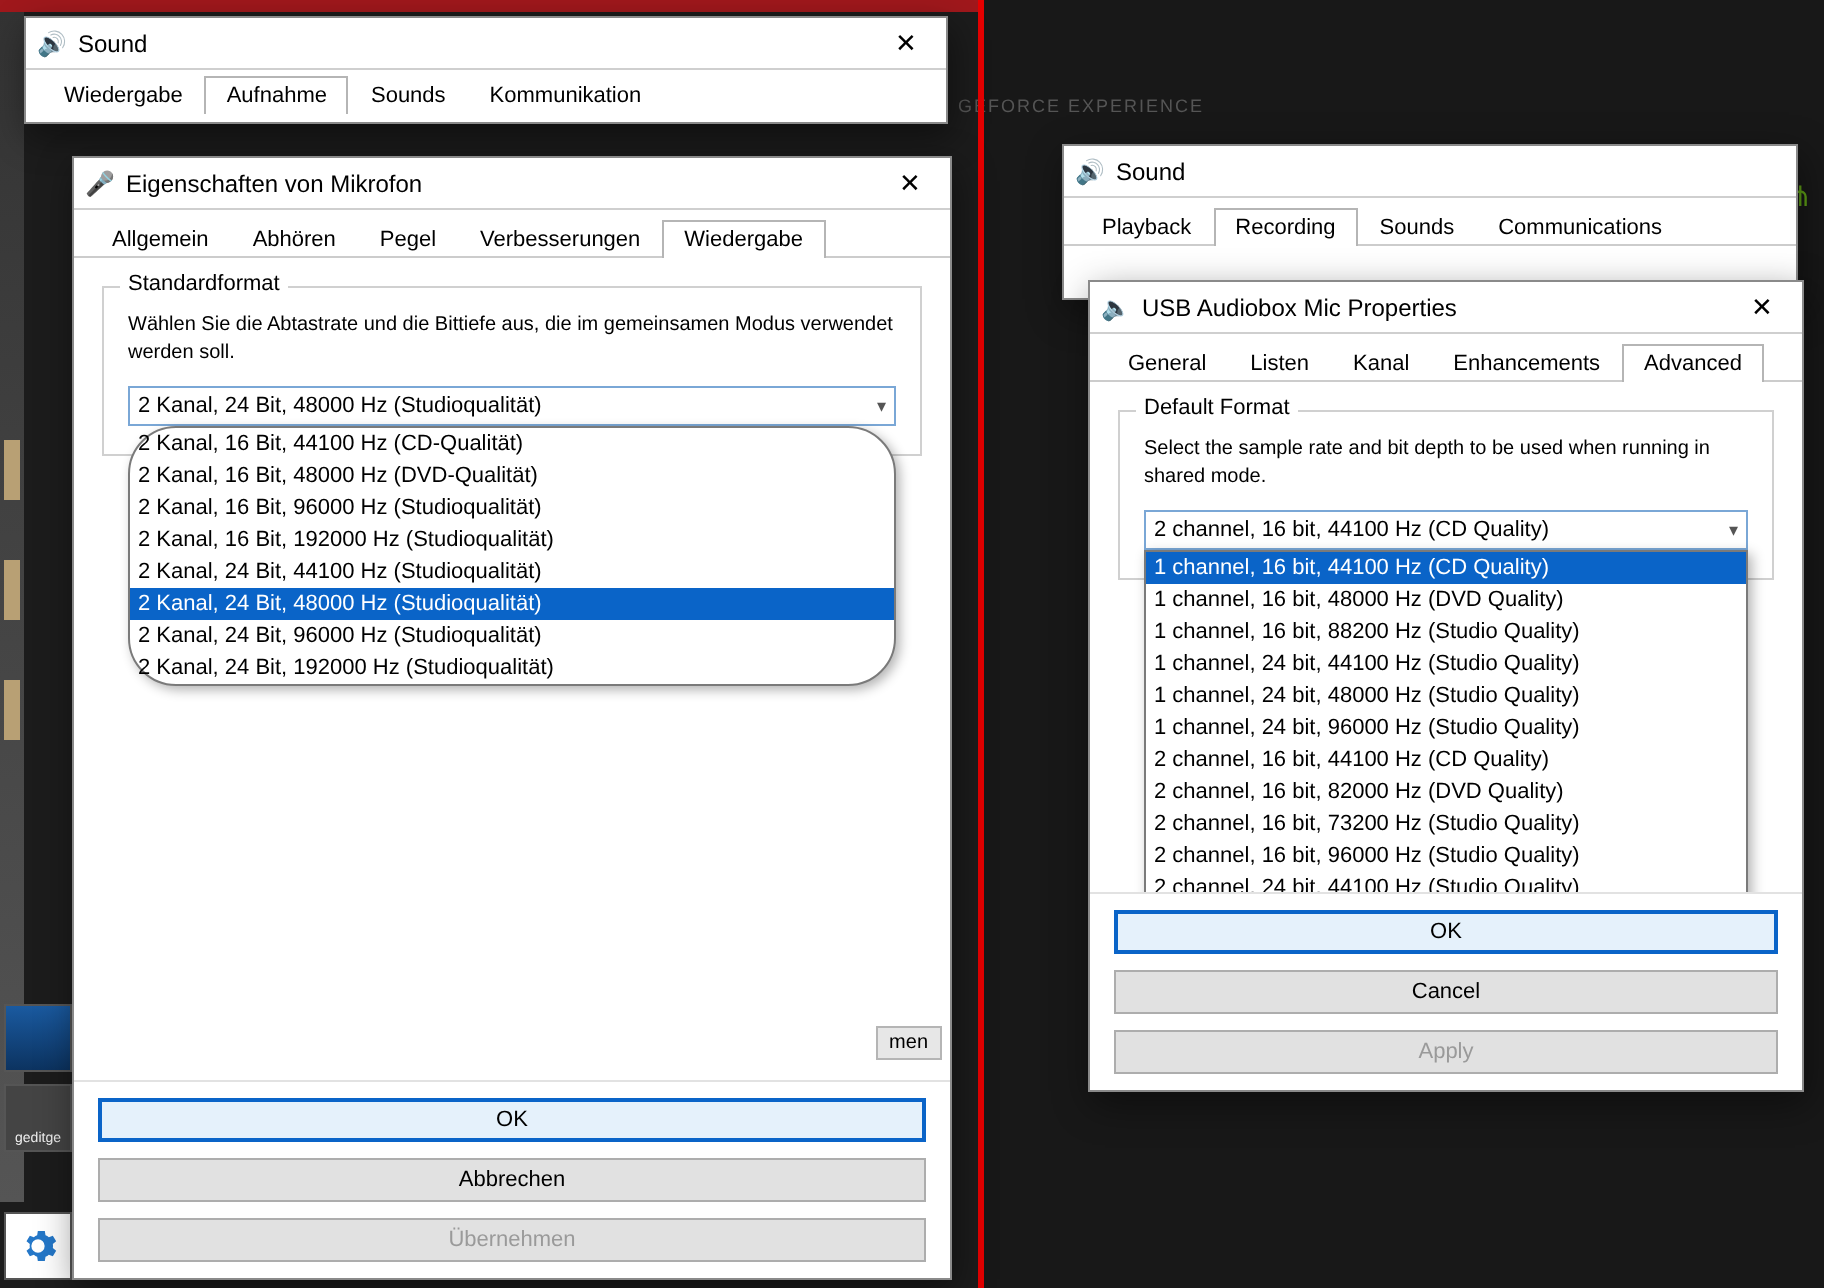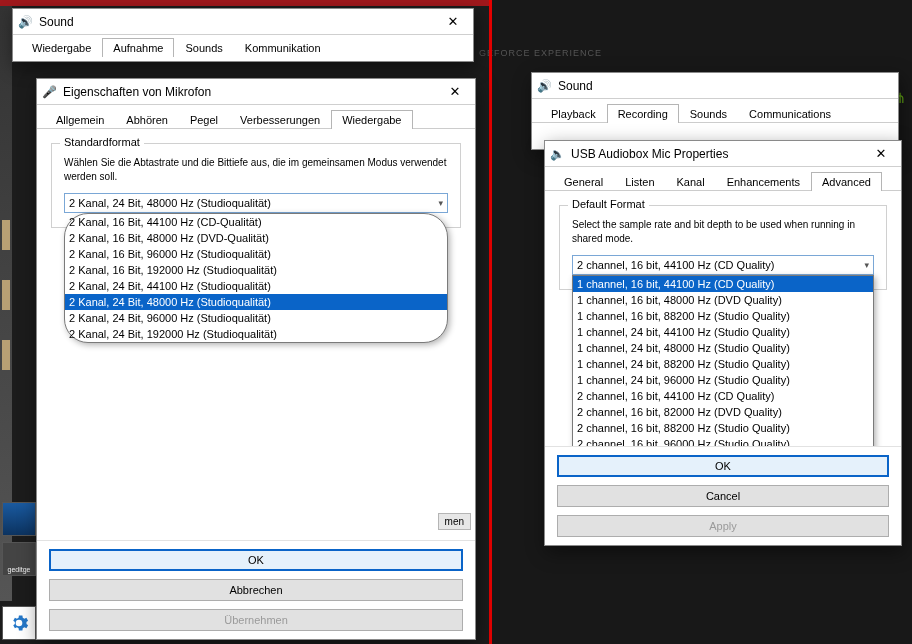--- a/index.html
+++ b/index.html
@@ -248,25 +248,24 @@
         <div class="combo">
           <span>2 channel, 16 bit, 44100 Hz (CD Quality)</span>
           <span class="chev">▾</span>
         </div>
         <div class="dropdown">
             <div class="opt sel">1 channel, 16 bit, 44100 Hz (CD Quality)</div>
             <div class="opt">1 channel, 16 bit, 48000 Hz (DVD Quality)</div>
             <div class="opt">1 channel, 16 bit, 88200 Hz (Studio Quality)</div>
             <div class="opt">1 channel, 24 bit, 44100 Hz (Studio Quality)</div>
             <div class="opt">1 channel, 24 bit, 48000 Hz (Studio Quality)</div>
-            <div class="opt">1 channel, 24 bit, 88200 Hz (Studio Quality)</div>
             <div class="opt">1 channel, 24 bit, 96000 Hz (Studio Quality)</div>
             <div class="opt">2 channel, 16 bit, 44100 Hz (CD Quality)</div>
             <div class="opt">2 channel, 16 bit, 82000 Hz (DVD Quality)</div>
-            <div class="opt">2 channel, 16 bit, 88200 Hz (Studio Quality)</div>
+            <div class="opt">2 channel, 16 bit, 73200 Hz (Studio Quality)</div>
             <div class="opt">2 channel, 16 bit, 96000 Hz (Studio Quality)</div>
             <div class="opt">2 channel, 24 bit, 44100 Hz (Studio Quality)</div>
             <div class="opt">2 channel, 24 bit, 48000 Hz (Studio Quality)</div>
             <div class="opt">2 channel, 24 bit, 88200 Hz (Studio Quality)</div>
             <div class="opt">2 channel, 24 bit, 96000 Hz (Studio Quality)</div>
           </div>
       </div>
     </div>
     <div style="position:absolute; left:14px; bottom:61px;">
       <button class="btn">Restore Defaults</button>

